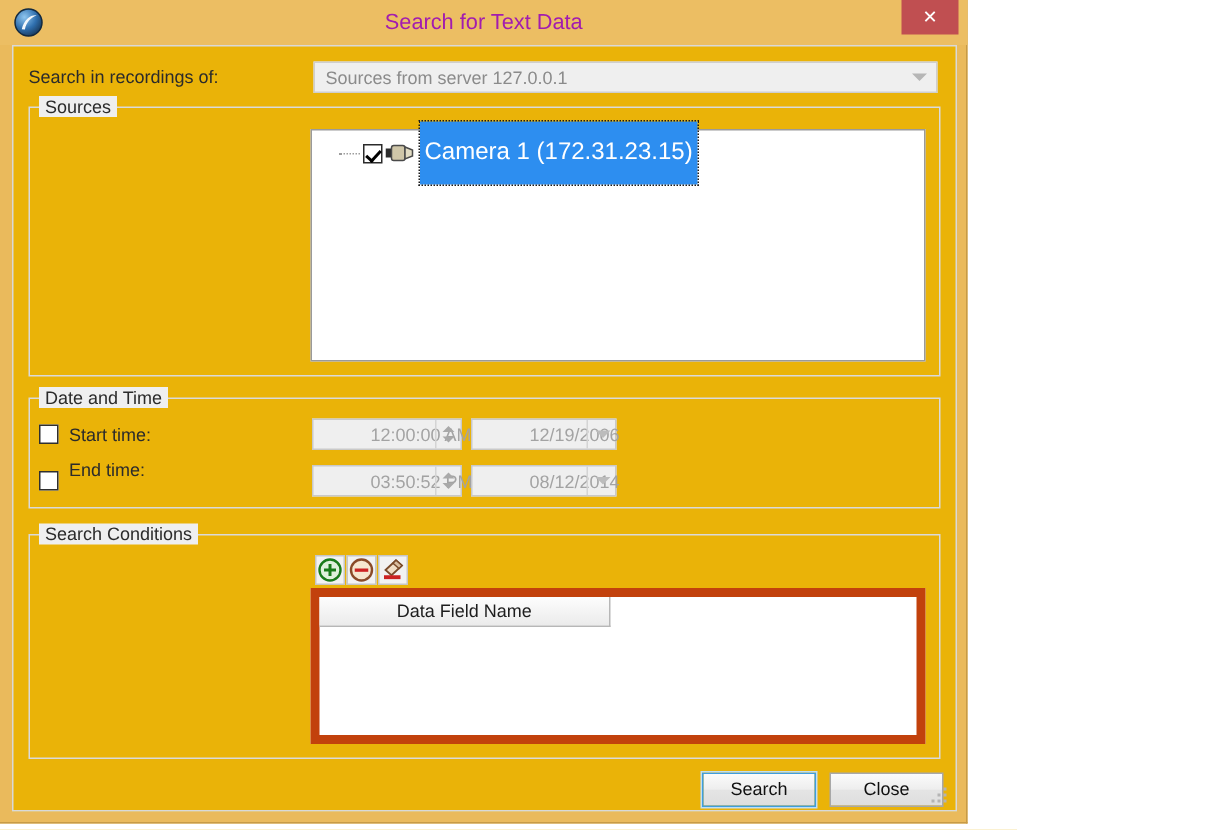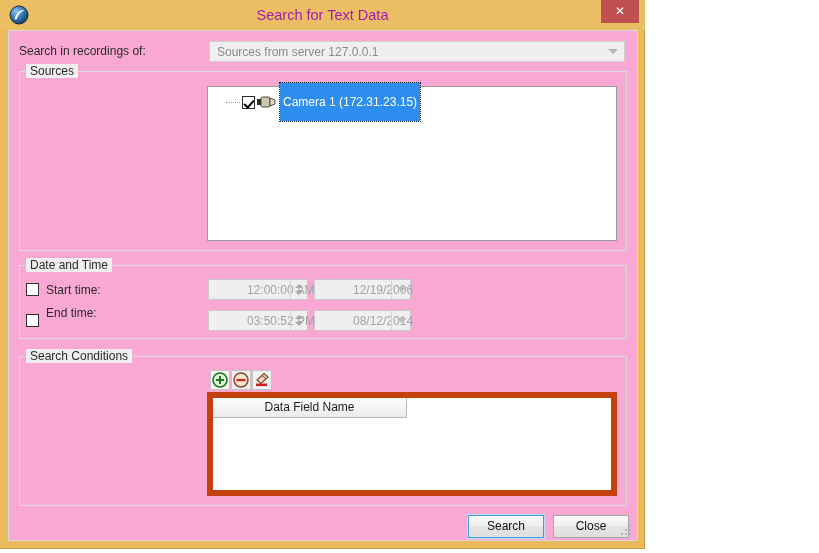--- a/index.html
+++ b/index.html
@@ -76,21 +76,21 @@
     cursor: pointer;
   }
 
   
   .client {
     position: absolute;
     left: 8px;
     top: 30px;
     width: 630px;
     height: 511px;
-    background: #f9a8d4;
+    background: #eab308;
     border: 1px solid #d9d9d9;
     box-sizing: border-box;
   }
 
   
   .lbl {
     position: absolute;
     font-size: 12px;
     color: #2b2b2b;
     white-space: nowrap;
@@ -186,21 +186,21 @@
     border-width: 0 2px 2px 0;
     transform: rotate(42deg);
   }
   .cam-icon {
     width: 20px;
     height: 14px;
     position: relative;
     margin-right: 3px;
   }
   .tree-label {
-    font-size: 12px;
+    font-size: 16px;
     color: #ffffff;
     background: #2d8ef0;
     padding: 12px 3px;
     outline: 1px dotted #1b1b1b;
     white-space: nowrap;
     cursor: pointer;
   }
 
   
   .cbox {

